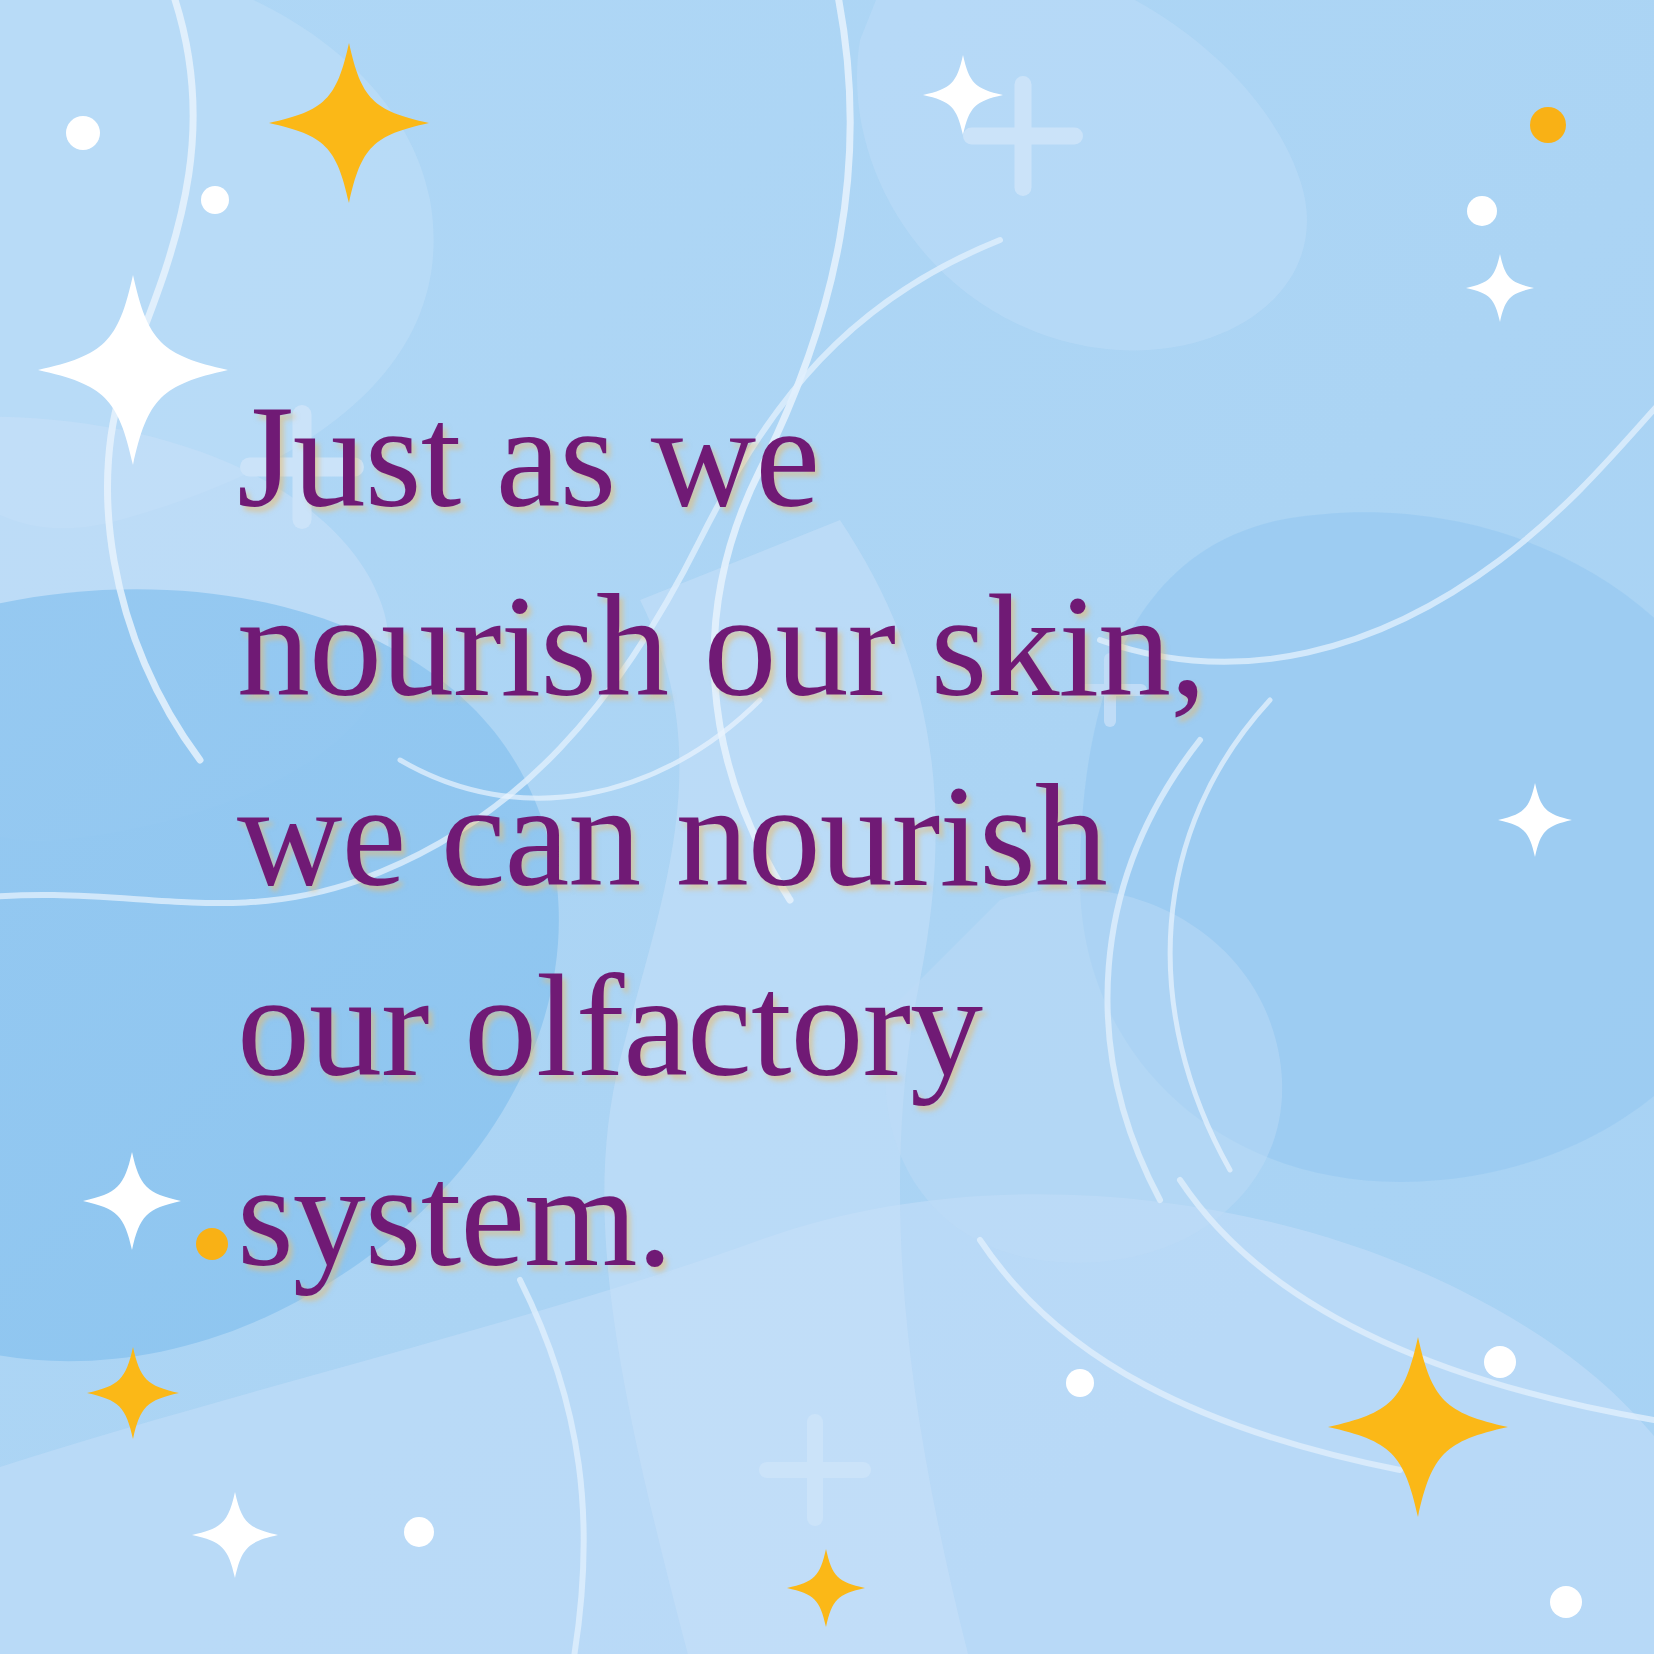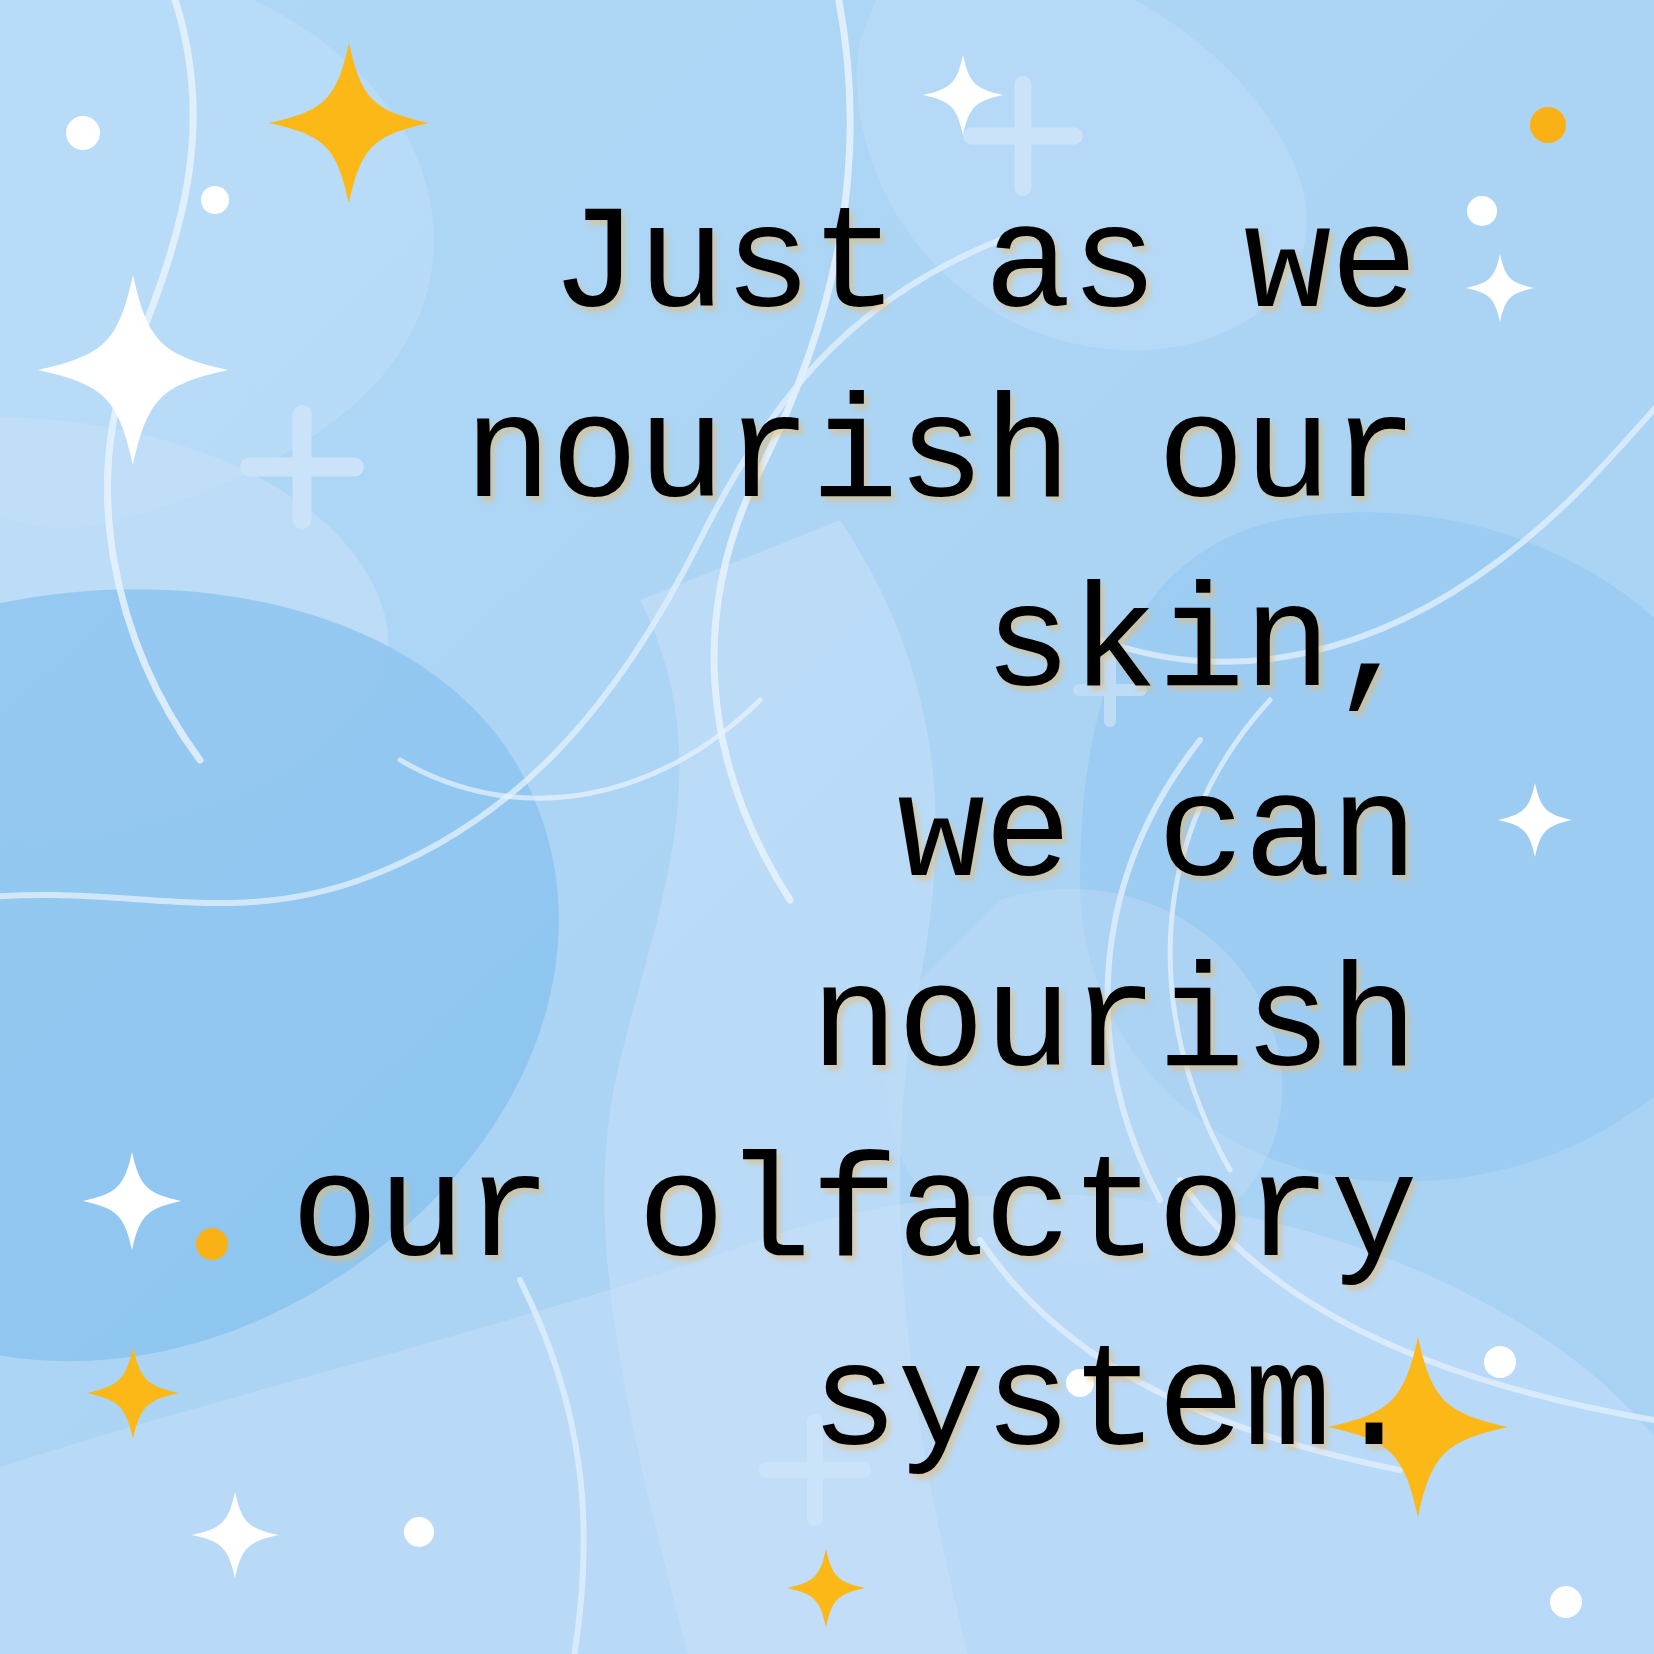--- a/index.html
+++ b/index.html
@@ -13,27 +13,27 @@
     background:#ACD5F5;
   }
   #bg-svg{position:absolute;inset:0;width:1654px;height:1654px;display:block;}
   #quote-layer{
     position:absolute;inset:0;
     display:flex;align-items:center;justify-content:center;
     z-index:5;
   }
   #quote-text{
     width:1180px;
-    text-align:right;
-    font-family:Liberation Mono, monospace;
+    text-align:left;
+    font-family:Liberation Serif, serif;
     font-weight:400;
     font-size:146px;
     line-height:1.30;
     letter-spacing:-1px;
-    color:#000000;
+    color:#701a75;
     text-shadow:4px 5px 5px rgba(232,186,110,0.55);
     white-space:pre-line;
     transform:translateY(10px);
   }
 </style>
 </head>
 <body>
 
 <div id="stage">
 

